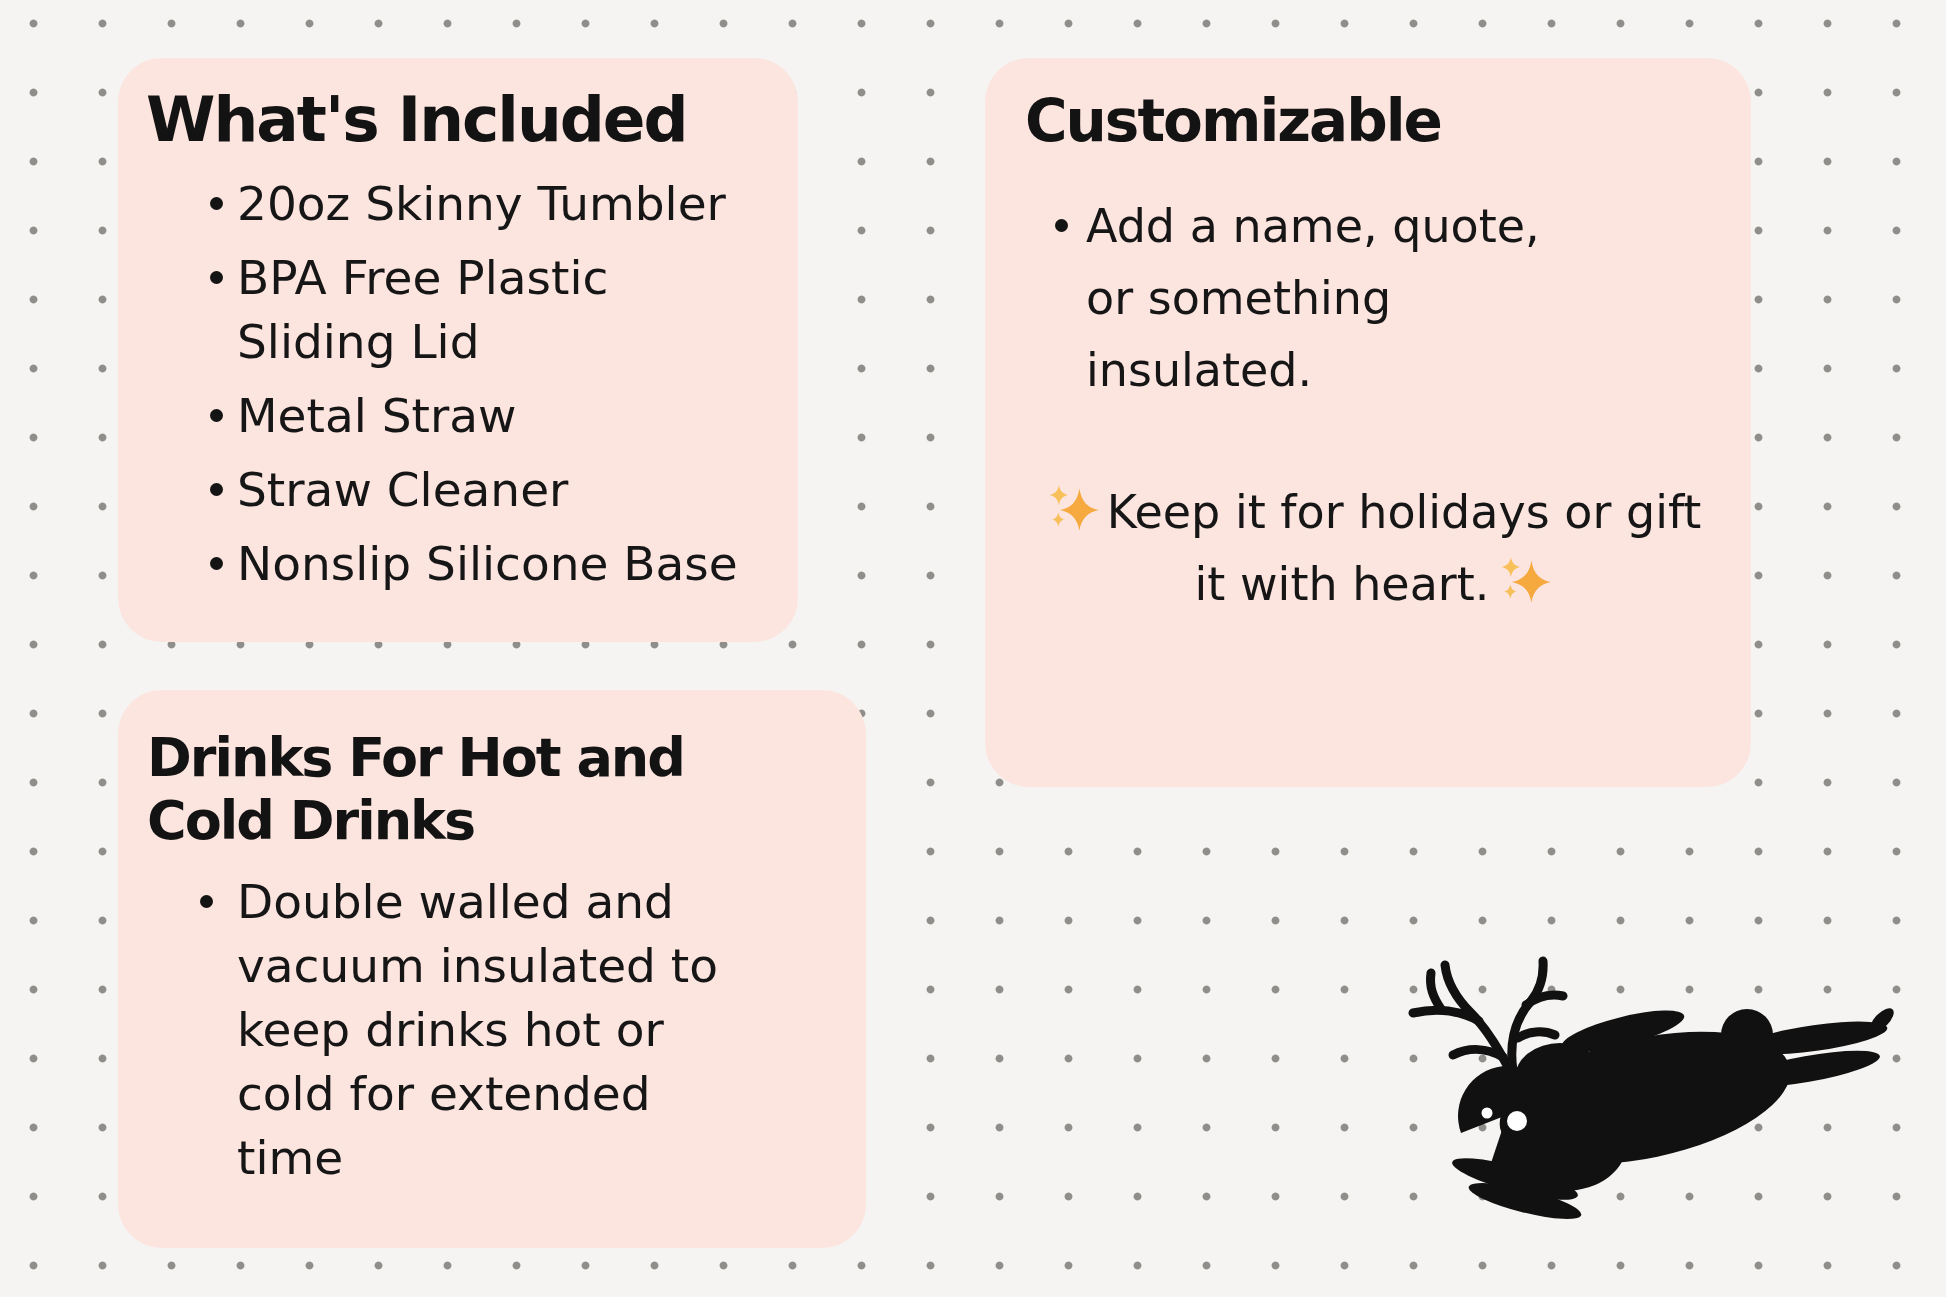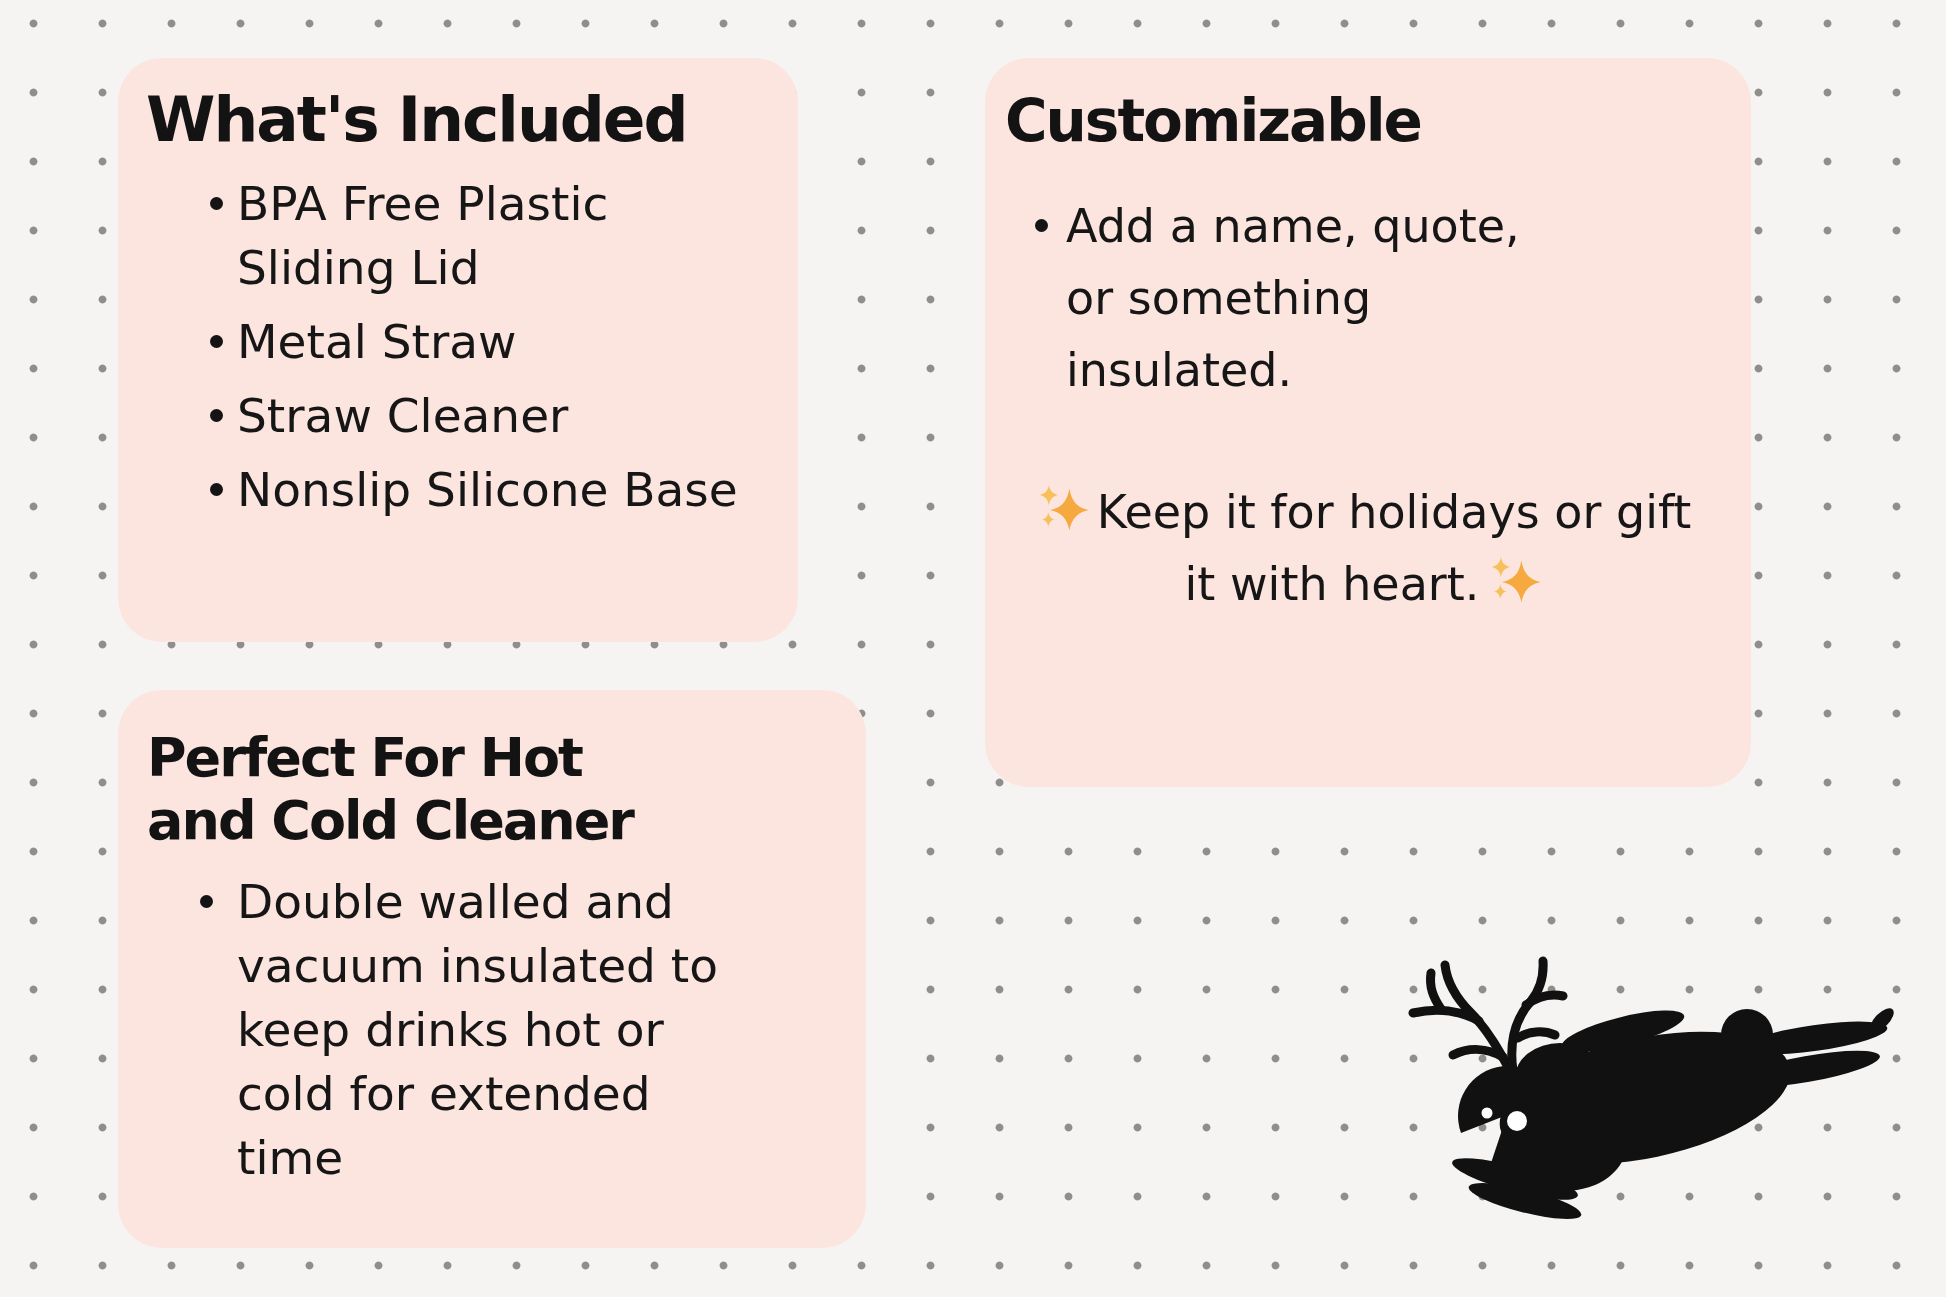--- a/index.html
+++ b/index.html
@@ -18,21 +18,21 @@
     background-position:-1px -11px;
     overflow:hidden;
   }
   .card{
     position:absolute;
     background:var(--card);
     border-radius:44px;
   }
   #card-included{left:118px; top:58px; width:680px; height:584px; padding:26px 24px 0 28px;}
   #card-hotcold {left:118px; top:690px; width:748px; height:558px; padding:36px 24px 0 29px;}
-  #card-custom  {left:985px; top:58px;  width:766px; height:729px; padding:30px 28px 0 20px;}
+  #card-custom  {left:985px; top:58px;  width:766px; height:729px; padding:30px 28px 0 40px;}
 
   h2.fun-title{
     font-weight:800;
     letter-spacing:-2px;
     color:#131313;
     line-height:1.14;
   }
   #card-included h2{font-size:63px;}
   #card-hotcold  h2{font-size:54px; line-height:63px; max-width:545px;}
   #card-custom   h2{font-size:58px;}
@@ -75,39 +75,43 @@
   #jackalope{position:absolute; left:1395px; top:943px;}
 </style>
 </head>
 <body>
 
 <section class="card" id="card-included">
   <h2 class="fun-title">What's Included</h2>
   <ul class="bullets">
     <li>
         <span class="bullet-dot"></span>
+        <span>20oz Skinny Tumbler</span>
+      </li>
+    <li>
+        <span class="bullet-dot"></span>
         <span>BPA Free Plastic Sliding Lid</span>
       </li>
     <li>
         <span class="bullet-dot"></span>
         <span>Metal Straw</span>
       </li>
     <li>
         <span class="bullet-dot"></span>
         <span>Straw Cleaner</span>
       </li>
     <li>
         <span class="bullet-dot"></span>
         <span>Nonslip Silicone Base</span>
       </li>
   </ul>
 </section>
 
 <section class="card" id="card-hotcold">
-  <h2 class="fun-title">Perfect For Hot and Cold Cleaner</h2>
+  <h2 class="fun-title">Drinks For Hot and Cold Drinks</h2>
   <ul class="bullets">
     <li>
         <span class="bullet-dot"></span>
         <span>Double walled and vacuum insulated to keep drinks hot or cold for extended time</span>
       </li>
   </ul>
 </section>
 
 <section class="card" id="card-custom">
   <h2 class="fun-title">Customizable</h2>

